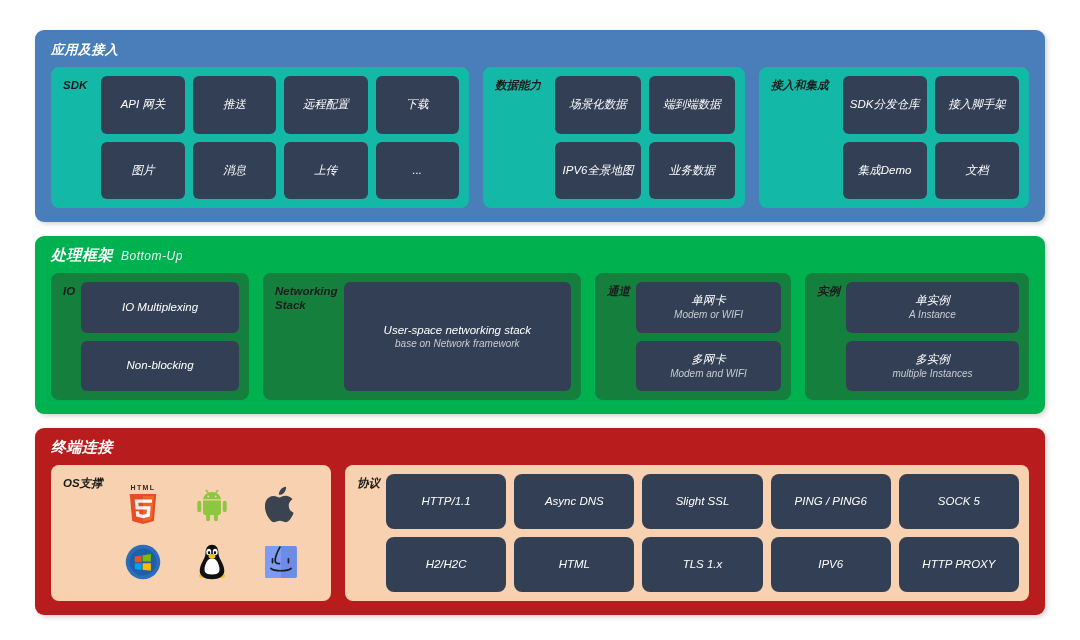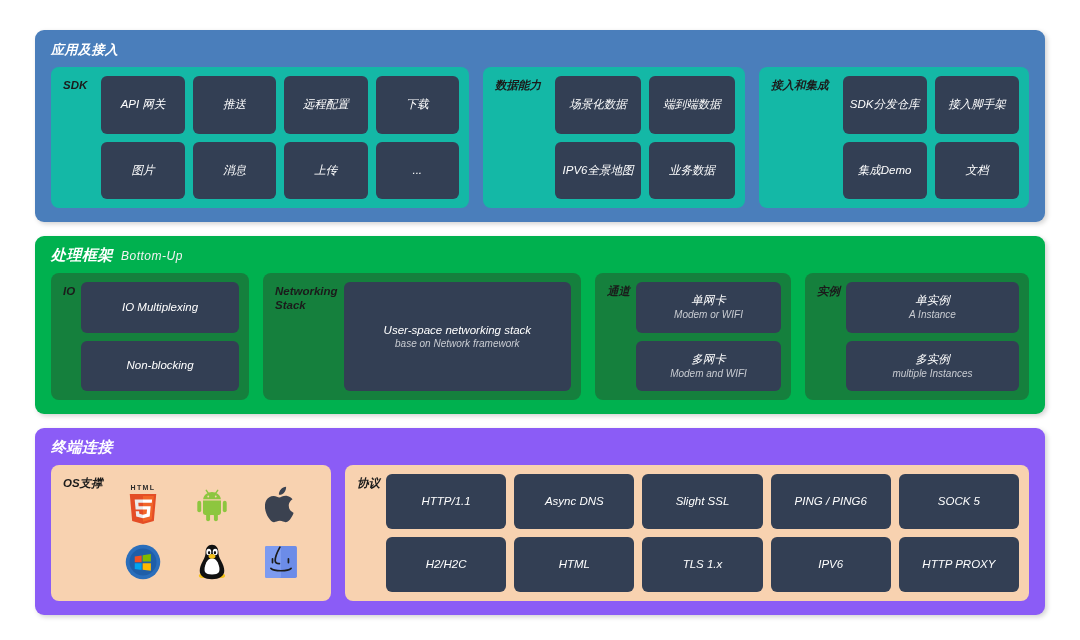--- a/index.html
+++ b/index.html
@@ -89,27 +89,27 @@
   .layer-proc .layer-title { font-size: 15px; }
   .layer-proc .panel { background: #15803d; }
   .layer-proc .p-io   { flex: 0 0 198px; }
   .layer-proc .p-net  { flex: 0 0 318px; }
   .layer-proc .p-chan { flex: 0 0 196px; }
   .layer-proc .p-inst { flex: 1; }
   .layer-proc .g1 { grid-template-columns: 1fr; }
   .layer-proc .chip { min-height: 40px; }
 
   
-  .layer-term { background: #8b5cf6; }
+  .layer-term { background: #b91c1c; }
   .layer-term .layer-title { font-size: 15px; }
   .layer-term .panel { background: #f8d2b0; }
   .layer-term .p-os    { flex: 0 0 280px; }
   .layer-term .p-proto { flex: 1; }
   .layer-term .g5 { grid-template-columns: repeat(5, 1fr); }
-  .layer-term .chip { min-height: 38px; }
+  .layer-term .chip { min-height: 38px; border-radius: 8px; }
 
   
   .os-icons {
     flex: 1;
     display: grid;
     grid-template-columns: repeat(3, 1fr);
     grid-template-rows: repeat(2, 1fr);
     align-items: center; justify-items: center;
     padding: 2px 6px 2px 0;
   }

